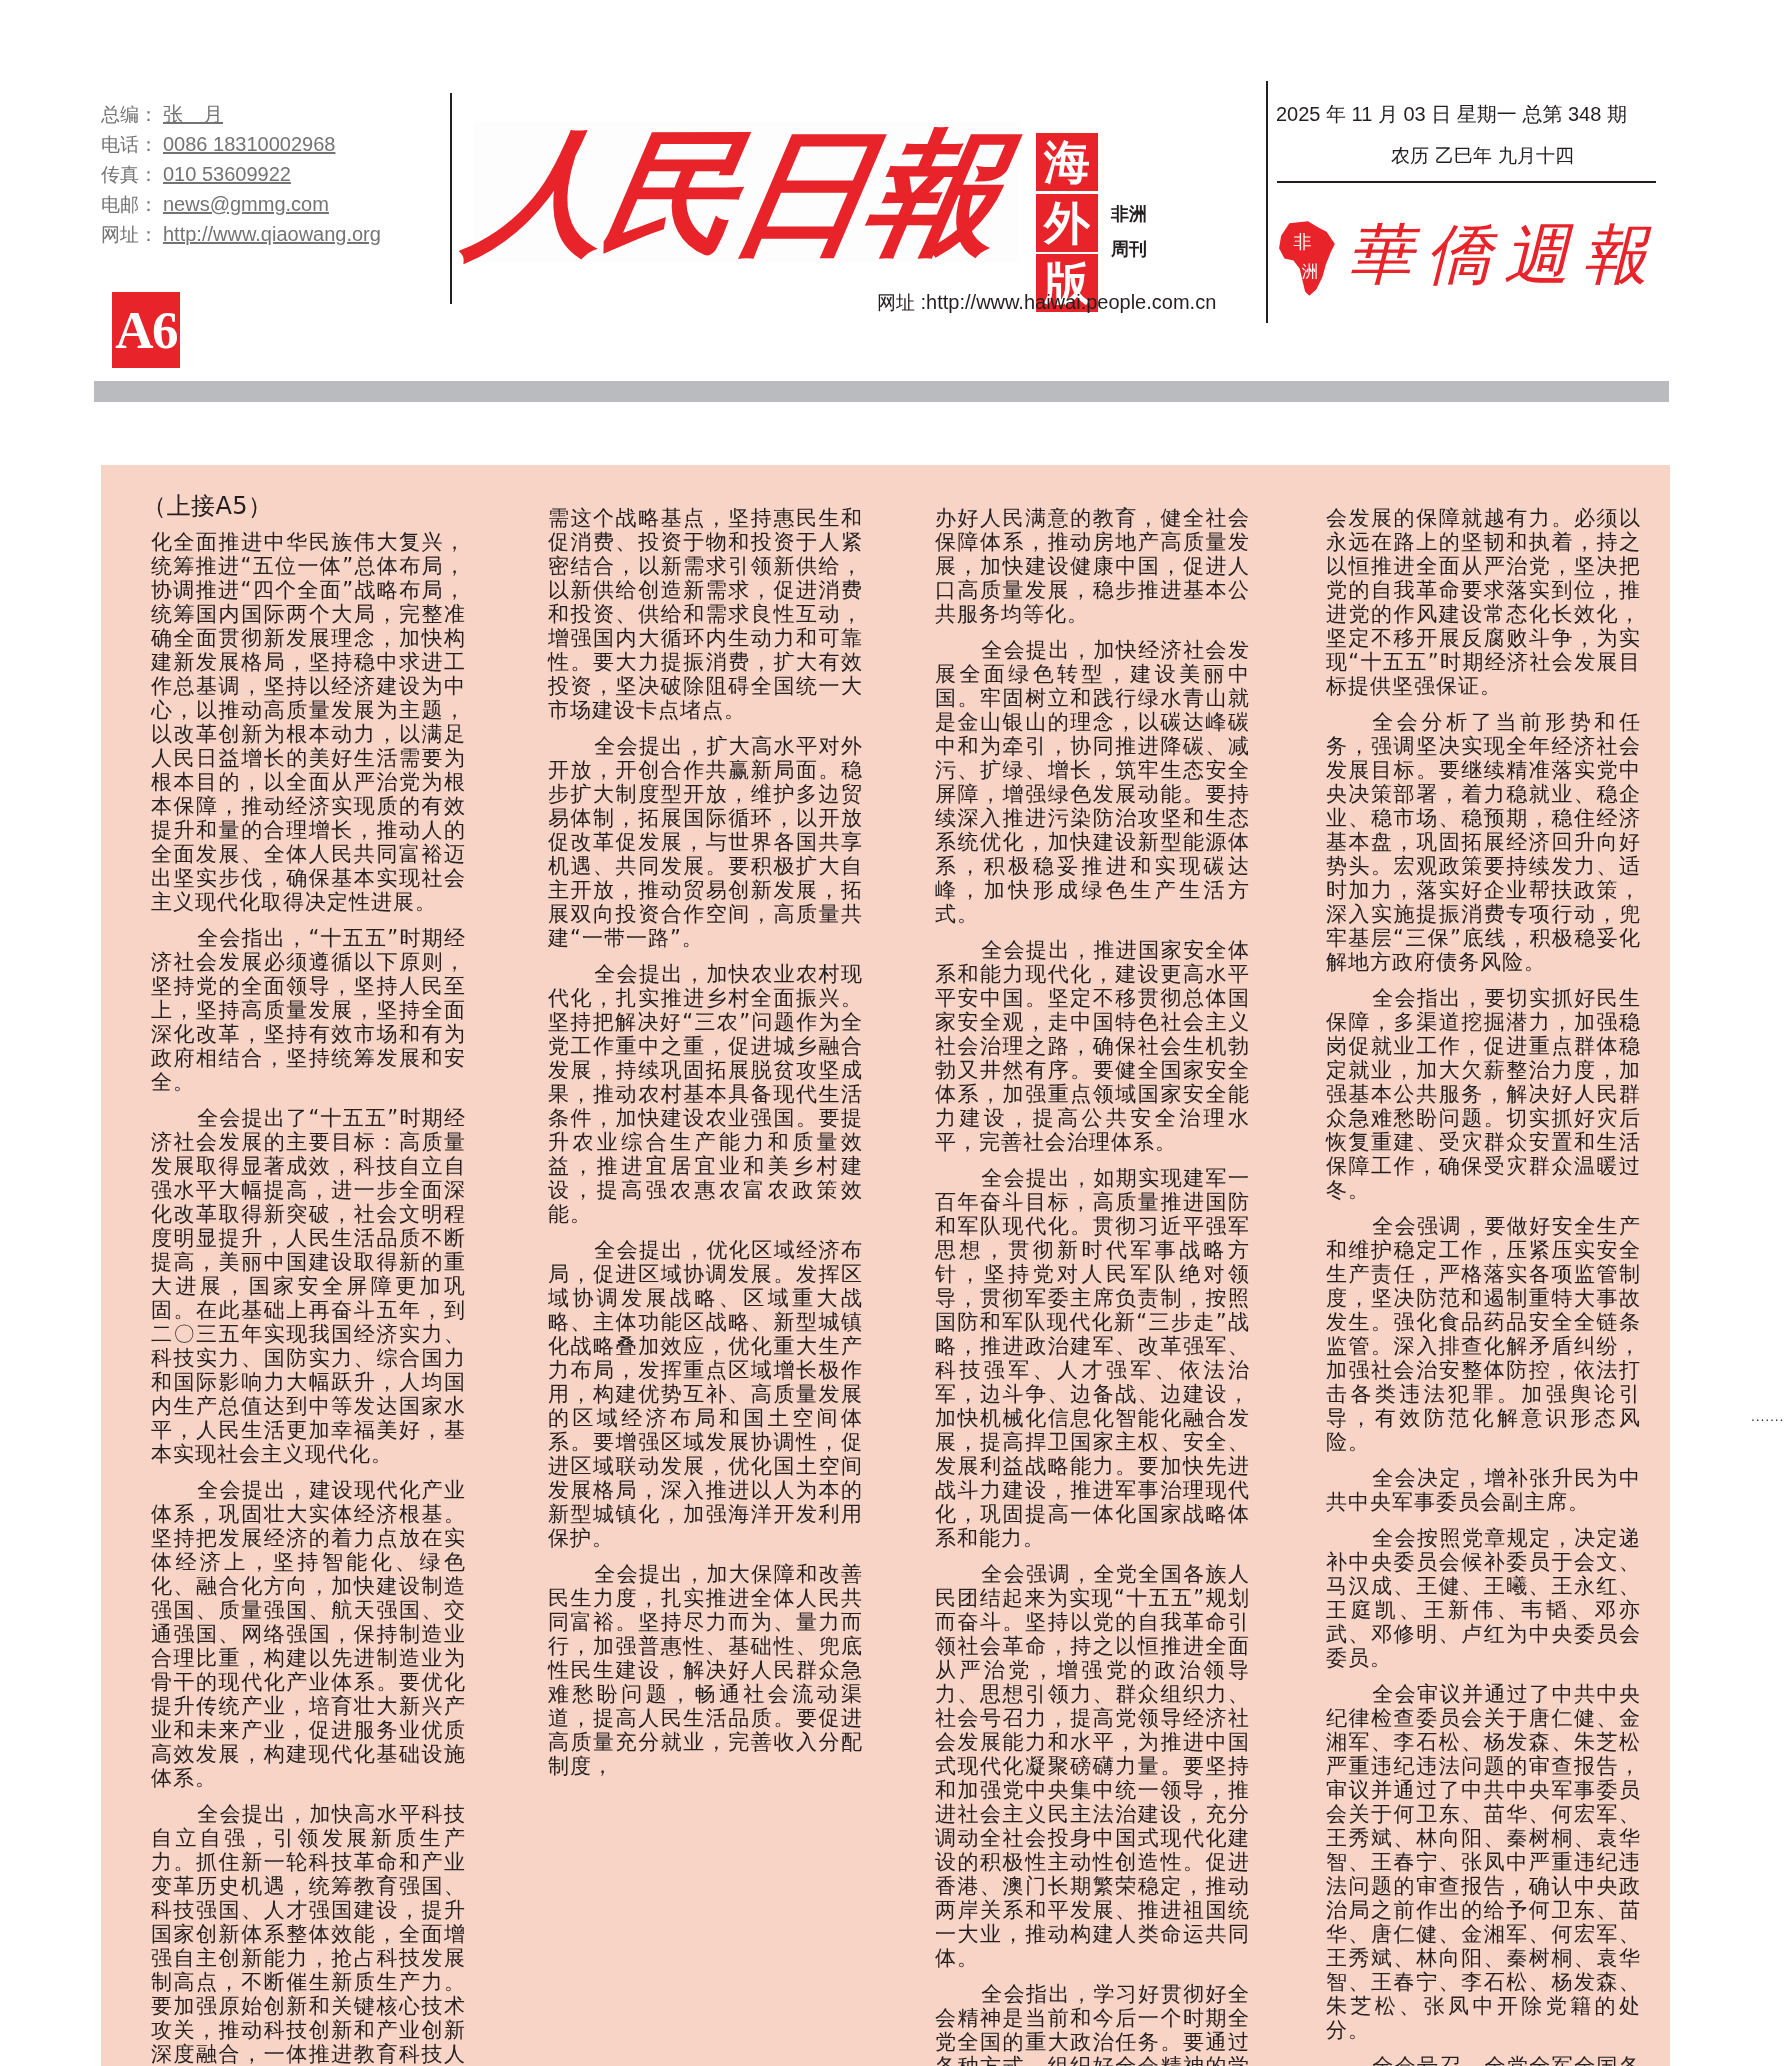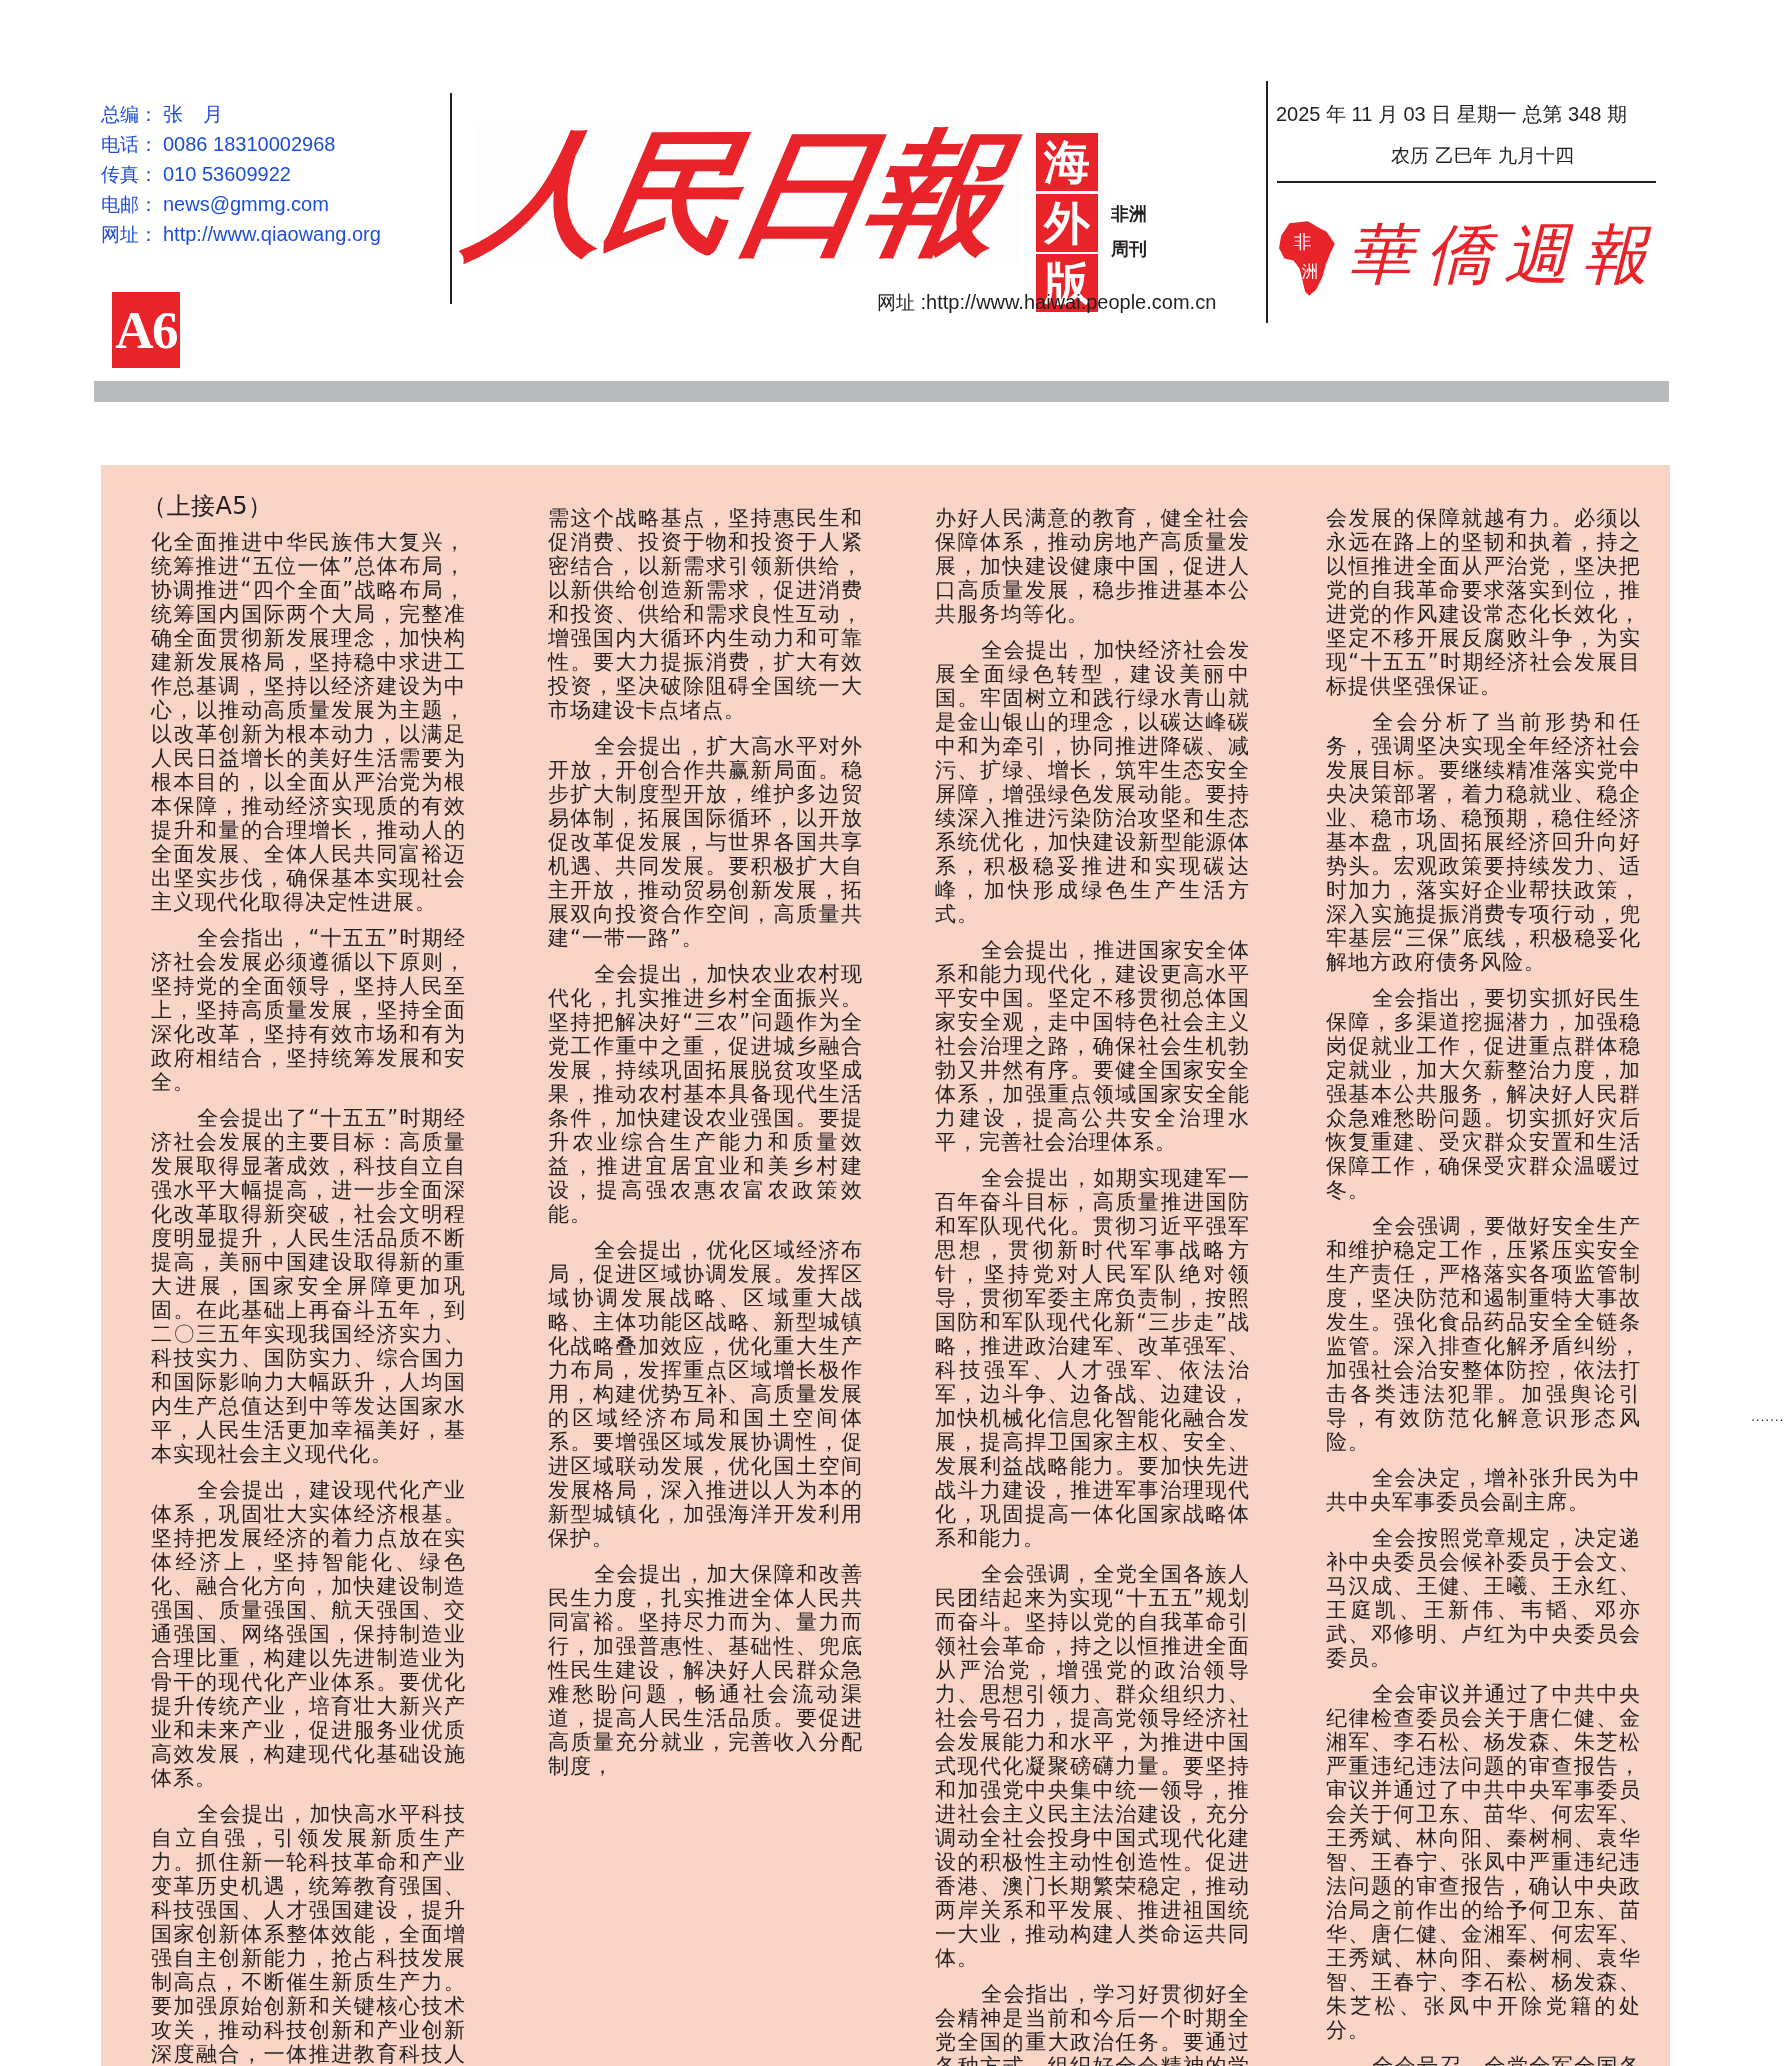--- a/index.html
+++ b/index.html
@@ -1,21 +1,21 @@
 <!DOCTYPE html>
 <html style="font-size:6.6px"><head>
 <meta charset="utf-8">
 <style>
   html, body { margin: 0; padding: 0; background: #ffffff; }
   body { width: 1786px; height: 2610px; position: relative; overflow: hidden;
          font-family: "DejaVu Sans", sans-serif; color: #231f20; }
 
   
   .info { position: absolute; left: 101px; top: 99px; width: 347px; }
-  .info-row { font-family: "Liberation Sans", sans-serif; font-size: 20px; line-height: 30px; height: 30px; white-space: nowrap; color: #1d4ed8; }
+  .info-row { font-family: "Liberation Sans", sans-serif; font-size: 20px; line-height: 30px; height: 30px; white-space: nowrap; color: #737373; text-decoration: underline; }
   .info-row .lbl { display: inline-block; width: 62px; font-family: "DejaVu Sans", sans-serif; font-size: 19px; }
   .vrule-left { position: absolute; left: 450px; top: 93px; width: 1.7px; height: 211px; background: #231f20; }
 
   
   .masthead { position: absolute; left: 462px; top: 81px; width: 785px; height: 231px; }
   .mast-main { position: absolute; left: 12.4px; top: 41px; width: 545px; height: 140px; background: #fdfdfd; }
   .mast-title { position: absolute; left: 0; top: 0; font-family: "DejaVu Serif", serif; font-weight: bold; font-style: italic;
                 font-size: 136px; line-height: 140px; color: #e8232a; letter-spacing: -5px; transform: skewX(-10deg); white-space: nowrap; }
   .mast-badge { position: absolute; left: 574px; top: 52px; width: 62px; display: flex; flex-direction: column; gap: 2.5px; }
   .mast-badge span { display: block; background: #e8232a; color: #ffffff; font-weight: bold; font-size: 46px; line-height: 58px;

